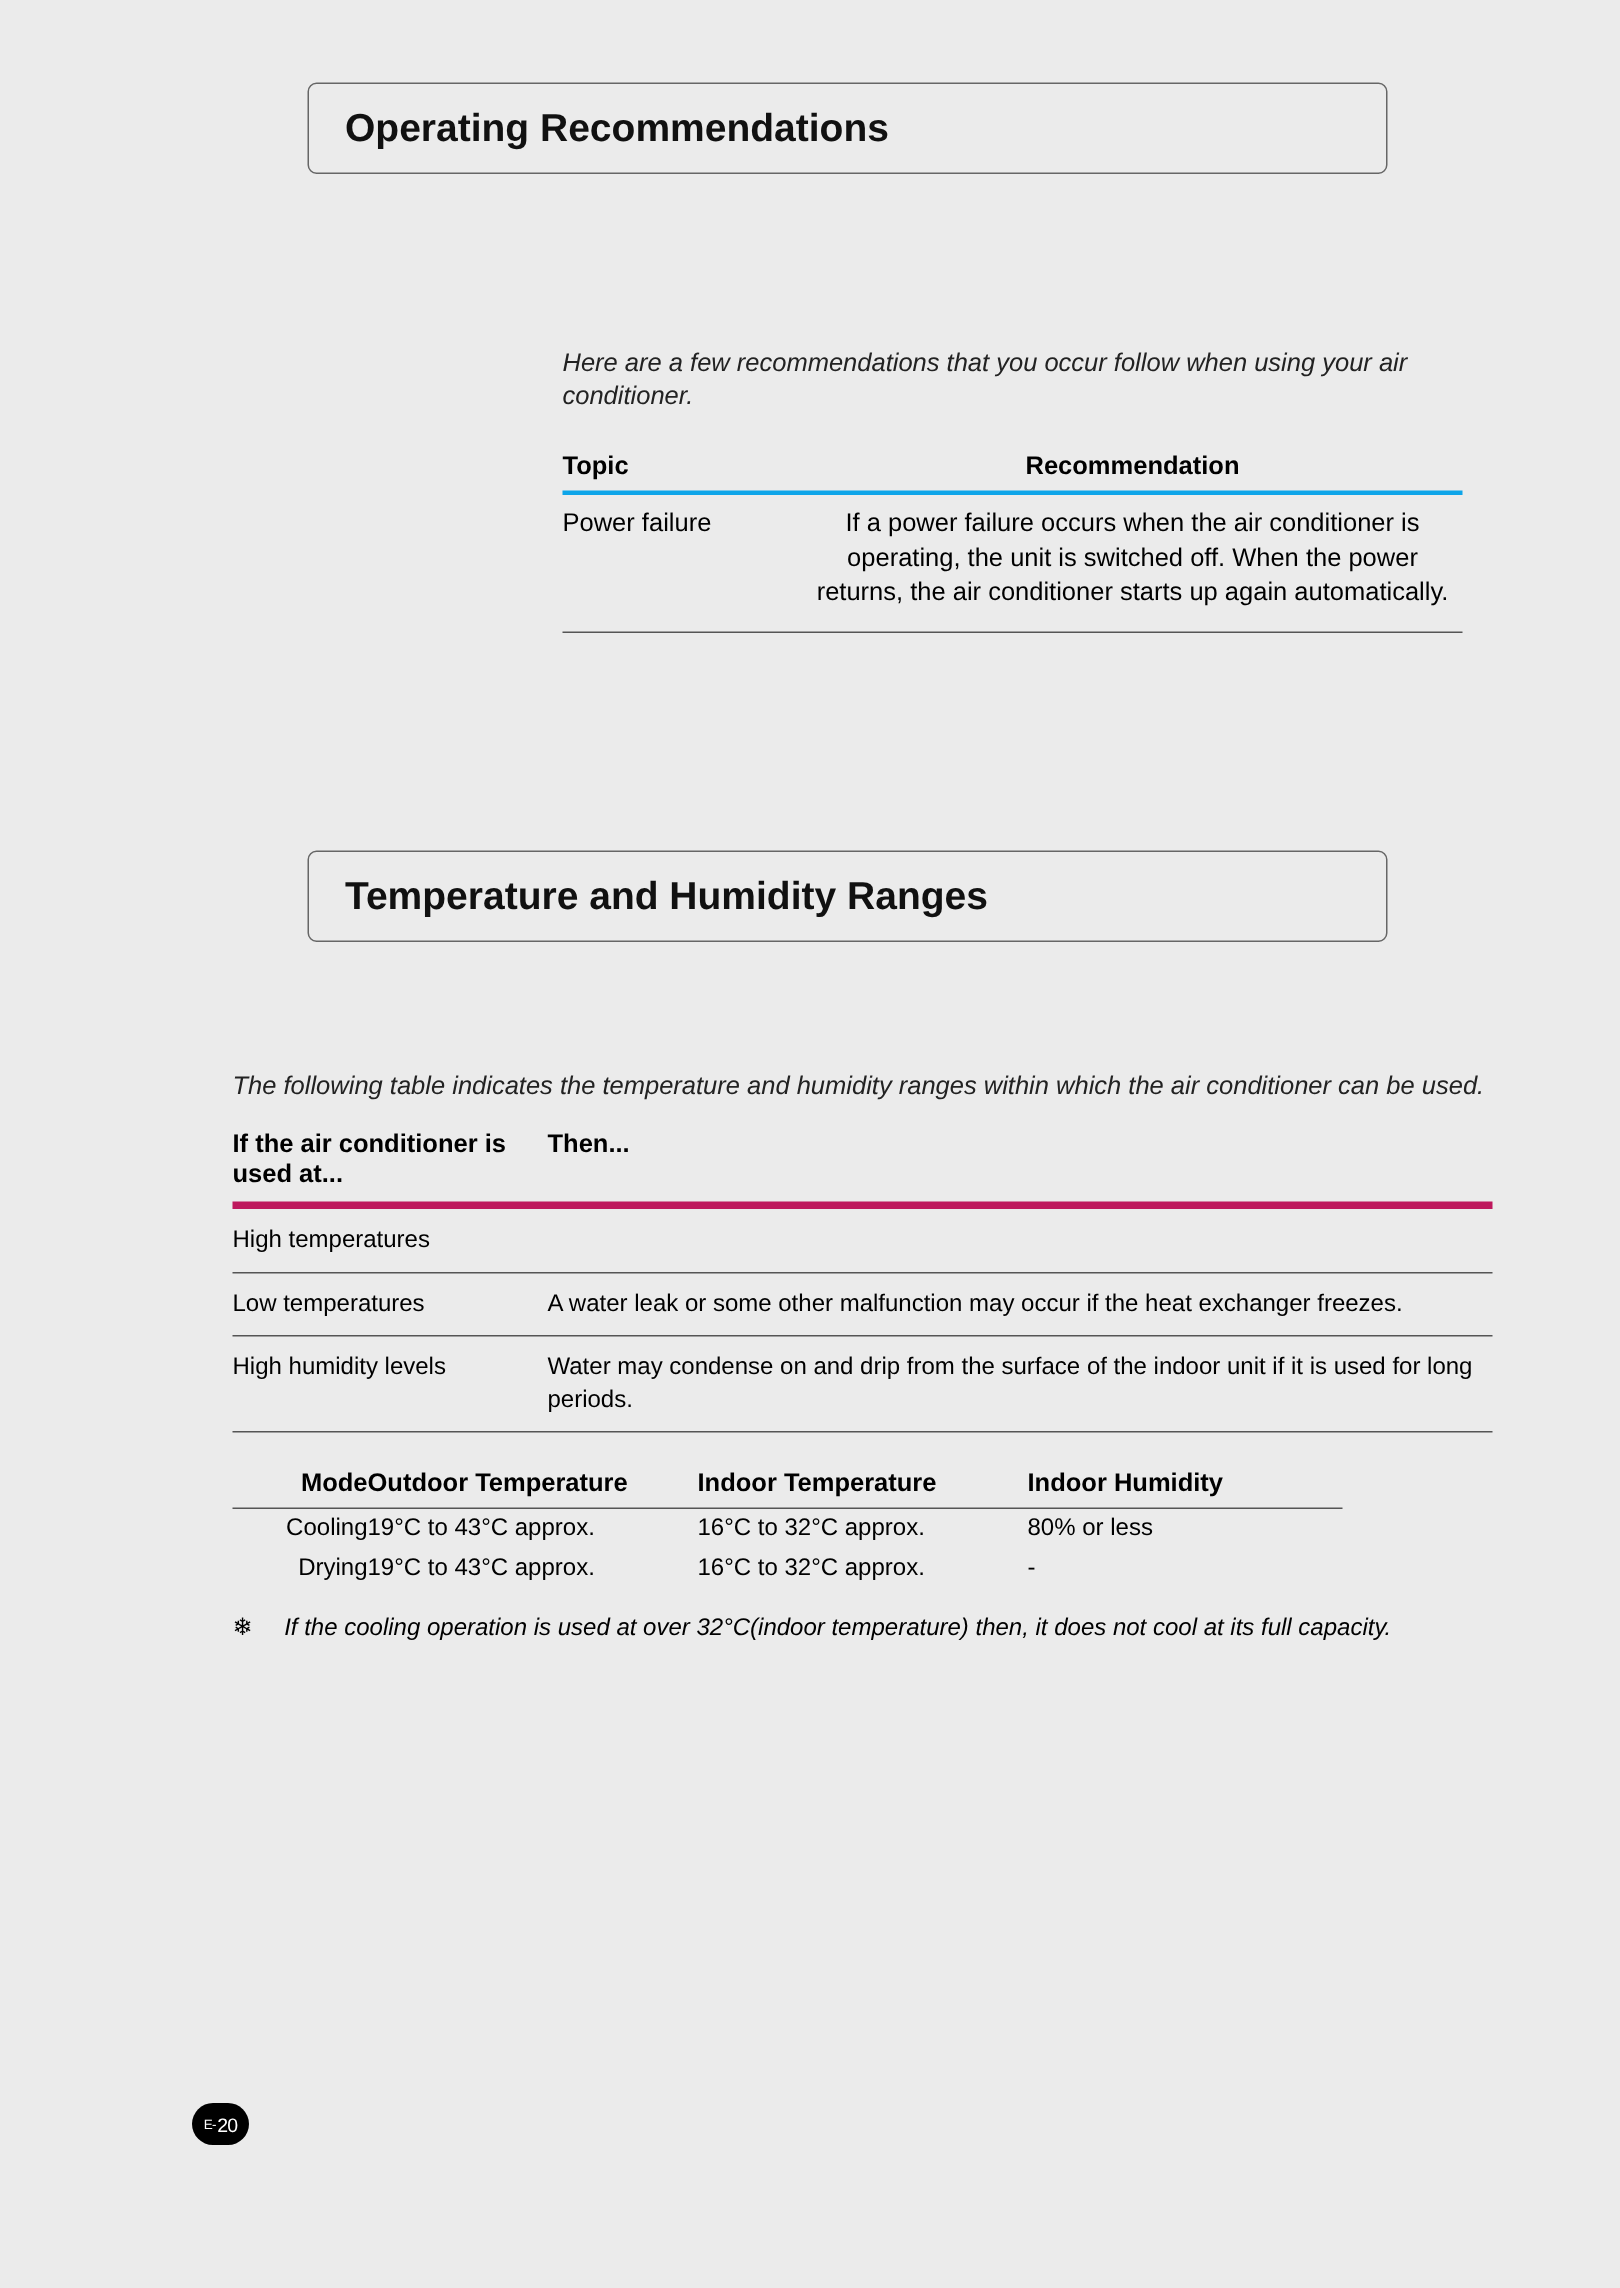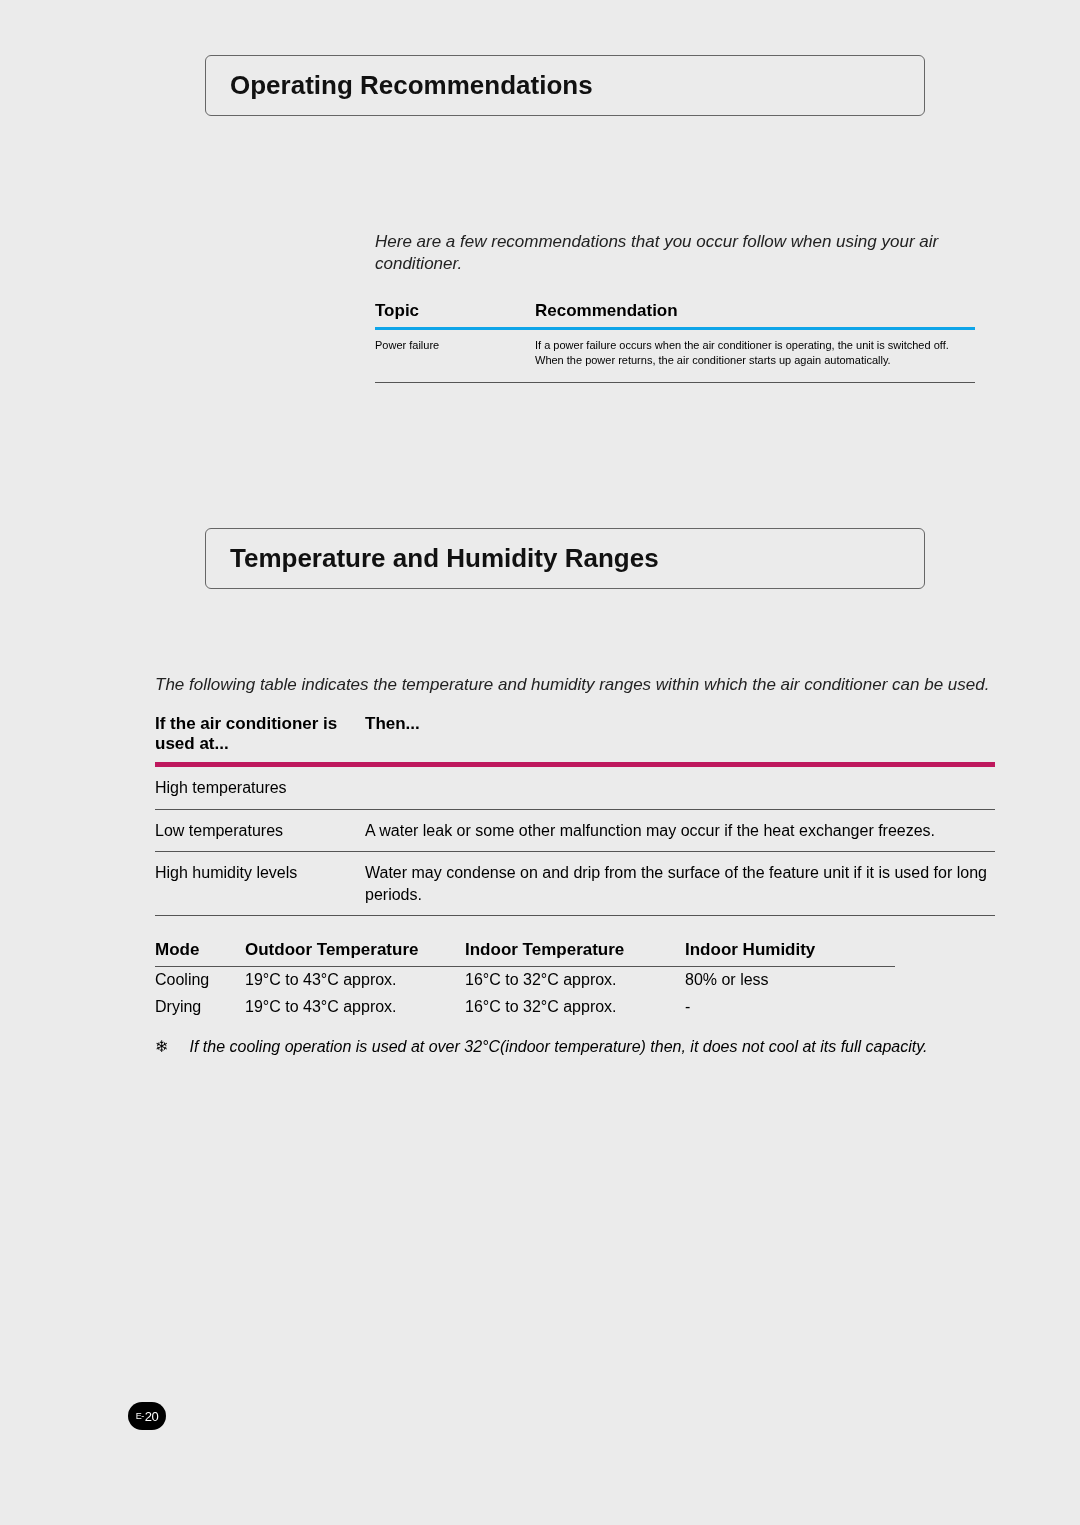--- a/index.html
+++ b/index.html
@@ -54,24 +54,24 @@
   }
   .rec-header {
     display: flex;
     font-weight: bold;
     font-size: 17px;
     padding: 6px 0;
     border-bottom: 3px solid #0ea5e9;
     margin-top: 20px;
   }
   .rec-col1 { width: 160px; }
-  .rec-col2 { flex: 1; }
+  .rec-col2 { flex: 1; text-align: center; }
   .rec-row {
     display: flex;
-    font-size: 11px;
+    font-size: 17px;
     padding: 8px 0 14px 0;
     border-bottom: 1px solid #555;
     line-height: 1.35;
   }
 
   
   .sec2-intro {
     margin-left: 40px;
     width: 840px;
   }
@@ -108,21 +108,21 @@
     font-size: 17px;
     padding: 2px 0 6px 0;
     border-bottom: 1px solid #555;
   }
   .mode-row {
     display: flex;
     font-size: 16px;
     padding: 3px 0;
     line-height: 1.3;
   }
-  .mcol1 { width: 90px; }
+  .mcol1 { width: 90px; text-align: right; }
   .mcol2 { width: 220px; }
   .mcol3 { width: 220px; }
   .mcol4 { width: 170px; }
 
   .footnote {
     margin-left: 40px;
     margin-top: 16px;
     font-style: italic;
     font-size: 16px;
     line-height: 1.3;
@@ -193,21 +193,21 @@
       </div>
       <div class="cond-row">
         <div class="cond-col1">High temperatures</div>
       </div>
       <div class="cond-row">
         <div class="cond-col1">Low temperatures</div>
         <div class="cond-col2">A water leak or some other malfunction may occur if the heat exchanger freezes.</div>
       </div>
       <div class="cond-row">
         <div class="cond-col1">High humidity levels</div>
-        <div class="cond-col2">Water may condense on and drip from the surface of the feature unit if it is used for long periods.</div>
+        <div class="cond-col2">Water may condense on and drip from the surface of the indoor unit if it is used for long periods.</div>
       </div>
     </div>
 
     <div class="mode-table">
       <div class="mode-header">
         <div class="mcol1">Mode</div>
         <div class="mcol2">Outdoor Temperature</div>
         <div class="mcol3">Indoor Temperature</div>
         <div class="mcol4">Indoor Humidity</div>
       </div>

